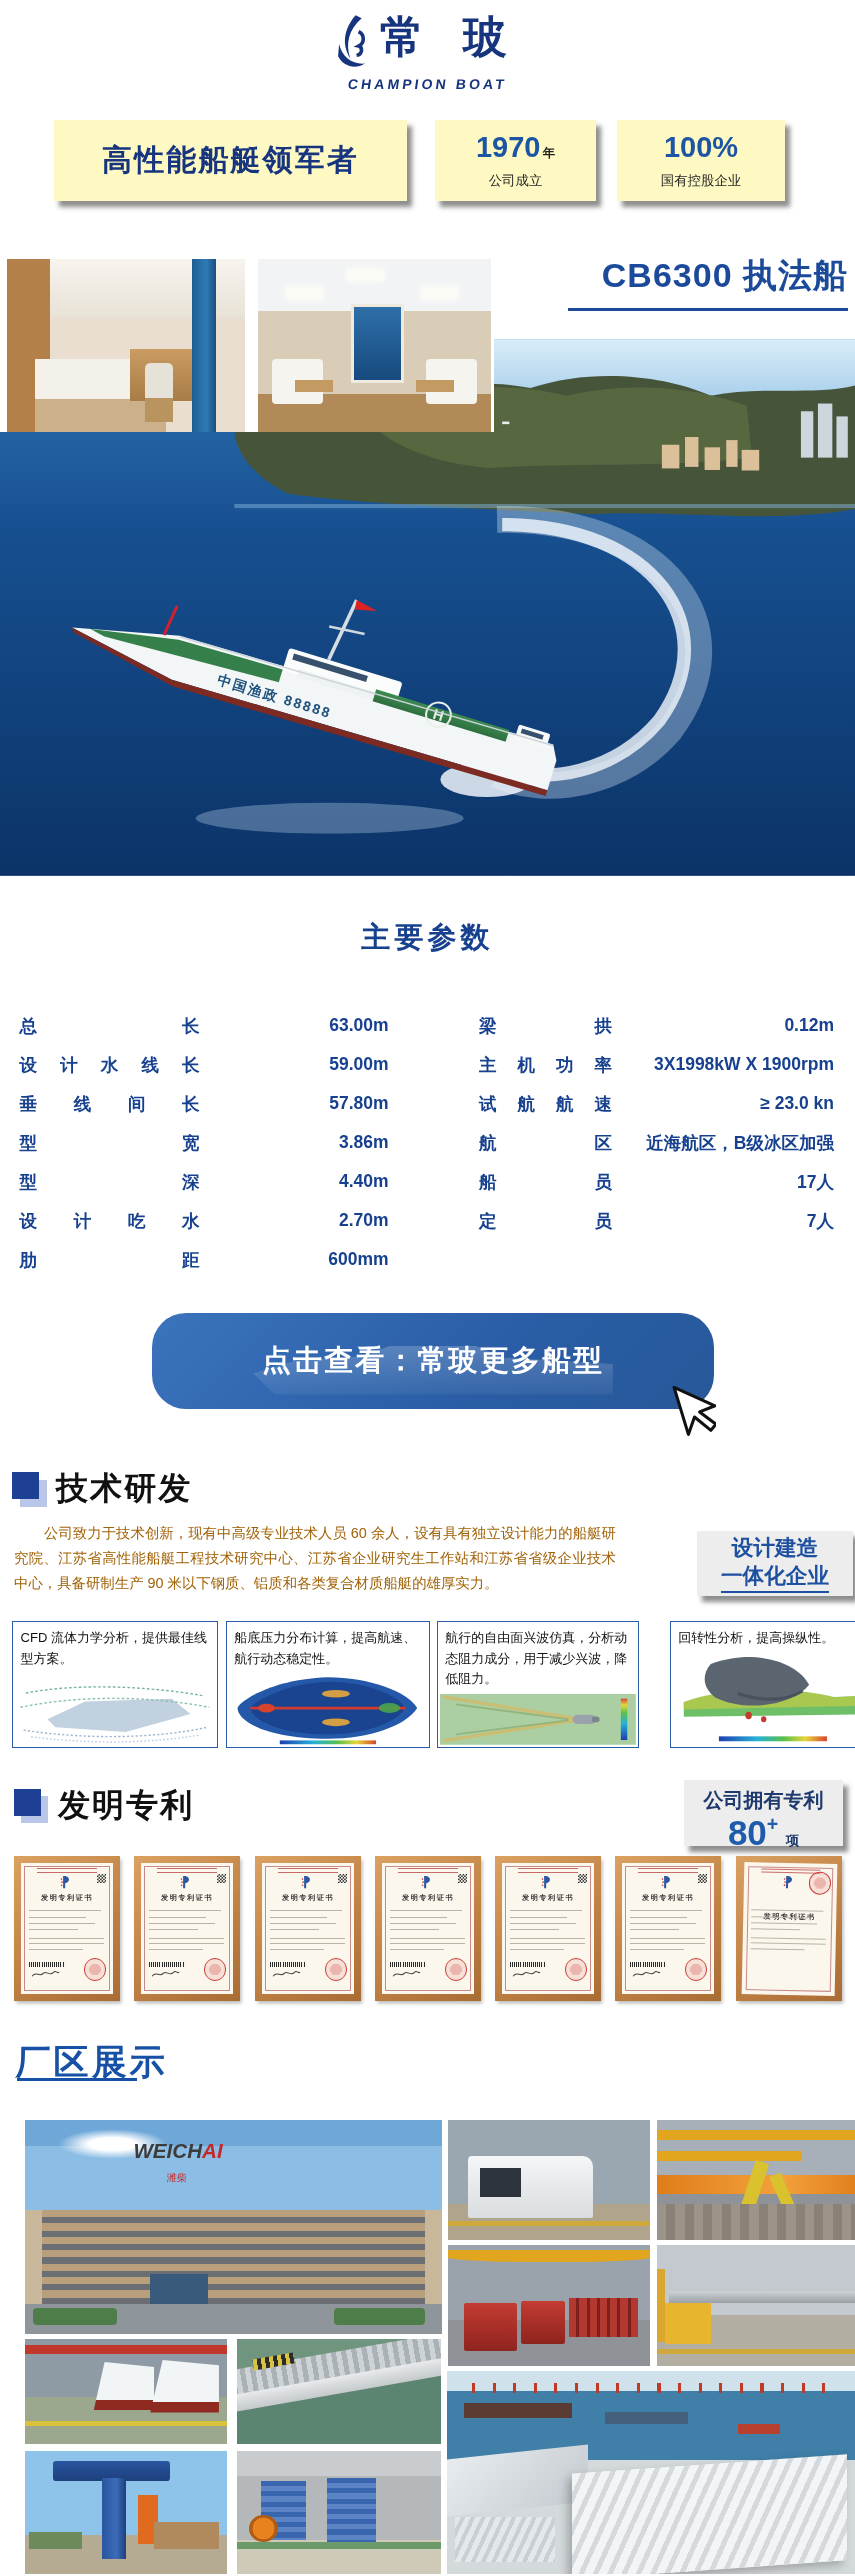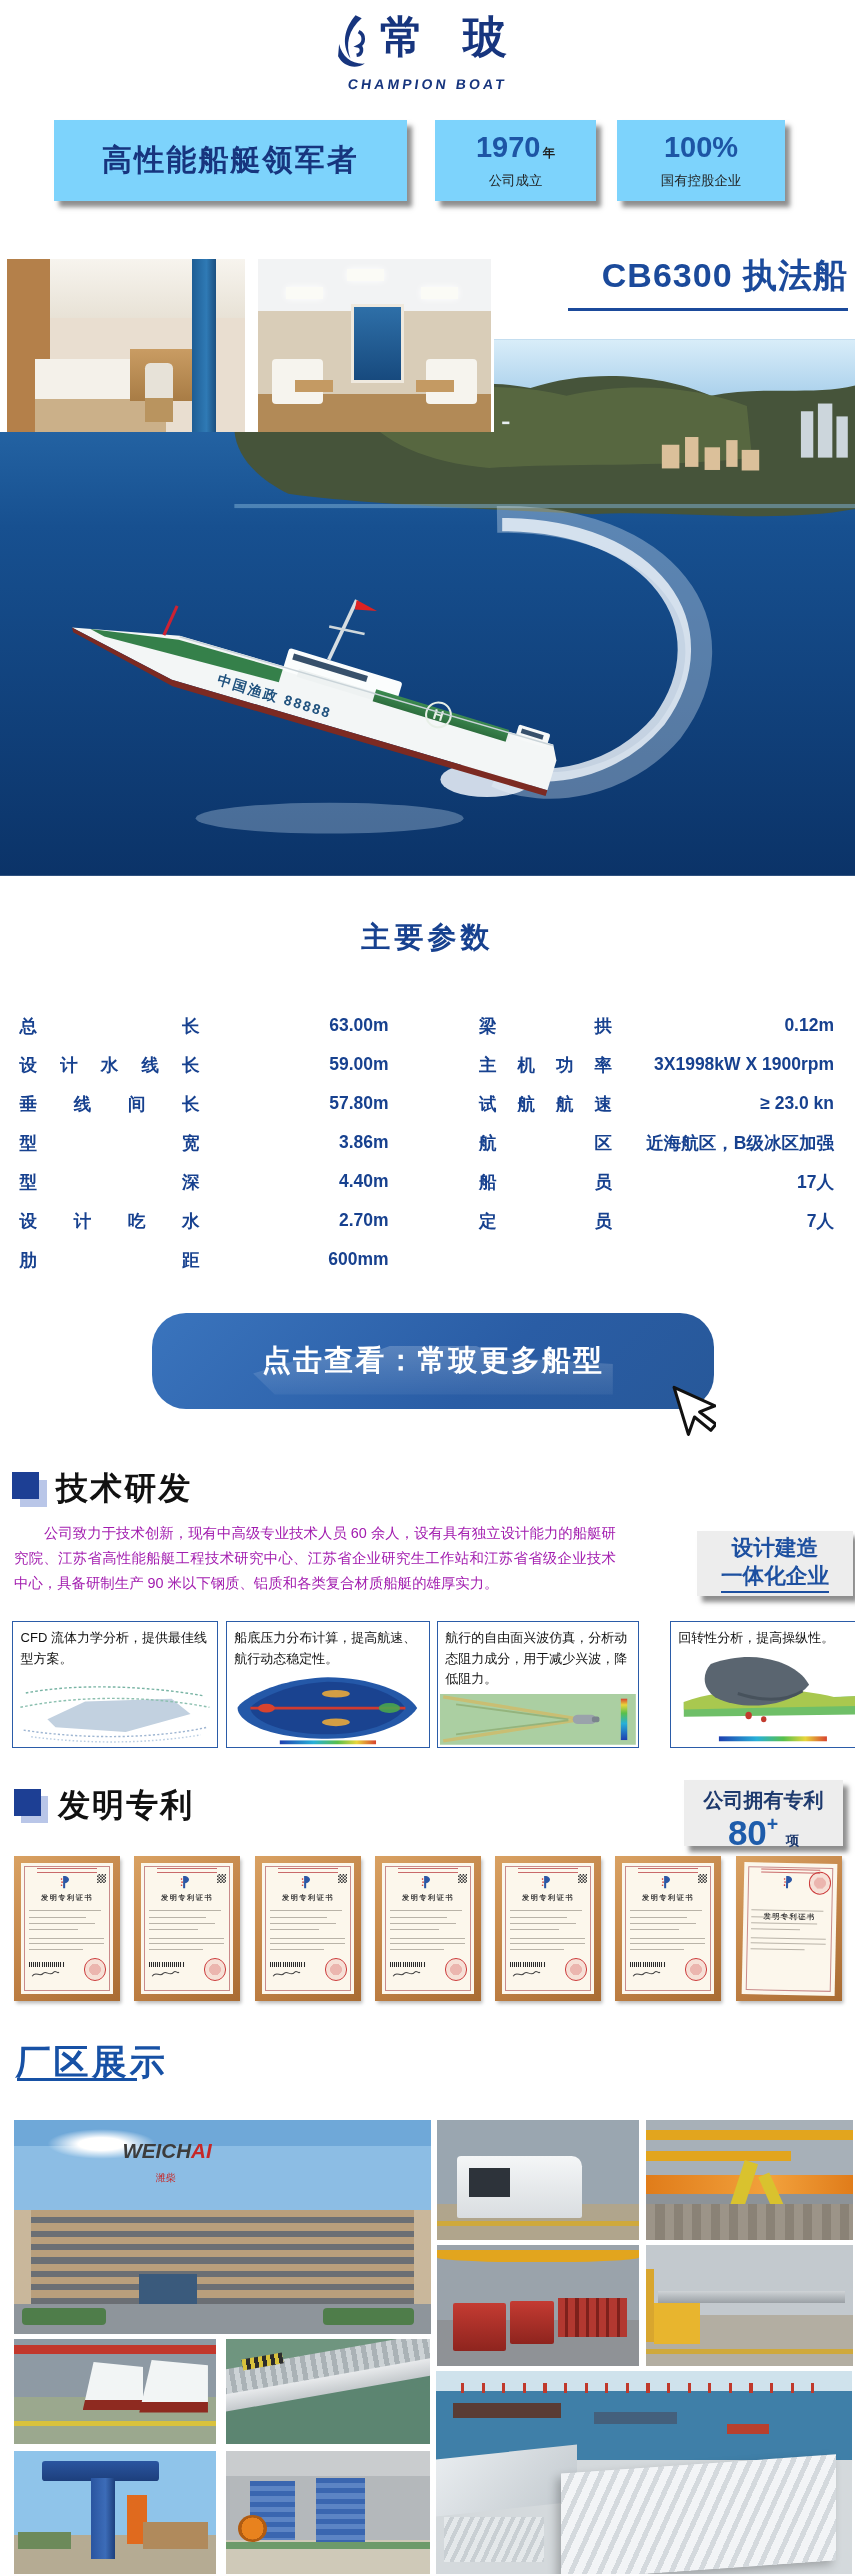--- a/index.html
+++ b/index.html
@@ -8,21 +8,21 @@
   .abs{position:absolute;}
 
   
   .logo-wrap{top:14.4px;left:0;width:855px;text-align:center;}
   .logo-row{display:flex;align-items:flex-start;justify-content:center;gap:7.2px;}
   .logo-cn{font-size:44px;font-weight:bold;color:#17357e;letter-spacing:13.4px;line-height:1.05;}
   .logo-en{font-size:14px;font-weight:bold;color:#17357e;letter-spacing:3.1px;
            transform:skewX(-8deg);margin-top:3.1px;}
 
   
-  .tbadge{background:#7dd3fc;box-shadow:5.2px 6.2px 4.6px rgba(30,30,30,.5);
+  .tbadge{background:#fef9c3;box-shadow:5.2px 6.2px 4.6px rgba(30,30,30,.5);
           display:flex;flex-direction:column;align-items:center;justify-content:center;}
   .tbadge-big{font-size:30px;font-weight:bold;color:#17357e;letter-spacing:2.1px;}
   .tbadge-num{font-size:29px;font-weight:bold;color:#1d55a5;}
   .tbadge-unit{font-size:12.4px;font-weight:bold;color:#1f1f1f;}
   .tbadge-sub{font-size:13.4px;color:#1f1f1f;margin-top:7.2px;}
 
   
   .prod-title{font-size:34px;font-weight:bold;color:#1b4a9b;letter-spacing:1px;}
   .prod-underline{background:#1b4a9b;height:2.6px;}
 
@@ -61,21 +61,21 @@
   .cta::before{content:"";position:absolute;left:18%;top:30%;width:64%;height:55%;
        background:linear-gradient(180deg,rgba(255,255,255,.22),rgba(255,255,255,.05));
        clip-path:polygon(0 60%,12% 35%,30% 28%,38% 8%,62% 8%,70% 30%,100% 42%,100% 100%,6% 100%);}
   .cta-label{position:relative;font-size:29px;font-weight:bold;color:#ffffff;letter-spacing:2.1px;}
 
   
   .sq-shadow{background:#b9c6e8;width:27px;height:27px;}
   .sq-main{background:#1d3f94;width:27px;height:27px;}
   .sec-title{font-size:32px;font-weight:bold;color:#111;letter-spacing:2.1px;}
 
-  .tech-par{font-size:14.4px;line-height:25px;color:#a21caf;text-indent:30px;text-align:justify;}
+  .tech-par{font-size:14.4px;line-height:25px;color:#a16207;text-indent:30px;text-align:justify;}
 
   .side-badge{background:#ededed;box-shadow:5.2px 6.2px 4.6px rgba(30,30,30,.5);
       display:flex;flex-direction:column;align-items:center;justify-content:center;}
   .side-badge div{font-size:21.6px;font-weight:bold;color:#1d50a0;line-height:1.3;}
   .side-badge .ul{border-bottom:2.1px solid #1d50a0;padding-bottom:1px;}
 
   
   .card{border:1.5px solid #2b5ca8;background:#fff;box-sizing:border-box;
         display:flex;flex-direction:column;}
   .card-cap{font-size:13px;line-height:20.6px;color:#111;padding:6.2px 7.2px 2.1px 7.2px;}
@@ -108,21 +108,21 @@
   .cert-seal{position:absolute;right:7.2px;bottom:13.4px;width:20.6px;height:20.6px;border-radius:50%;
         border:1px solid #cc3b3b;background:radial-gradient(circle,rgba(204,59,59,.35) 0 40%,rgba(204,59,59,.12) 41% 70%,transparent 71%);}
   .cert-sign{position:absolute;left:10.3px;bottom:15.5px;}
   .v-top .cert-seal{top:8.2px;bottom:auto;right:5.2px;}
   .v-top .cert-paper{transform:rotate(1.2deg);}
   .v-top .cert-title{top:49px;}
 
   
   .fact-title{font-size:35px;font-weight:bold;color:#1751a5;letter-spacing:3.1px;}
   .fact-underline{background:#1751a5;height:3.1px;}
-  .ph{overflow:hidden;}
+  .ph{overflow:hidden;margin-left:11px;}
   .weichai-sign{position:absolute;left:26%;top:9%;font-size:20.6px;font-weight:bold;font-style:italic;color:#3c3c3c;}
   .weichai-sign b{color:#c62828;}
   .weichai-cn{position:absolute;left:34%;top:24%;font-size:10px;font-weight:normal;color:#c62828;}
 
   
   .blk{position:absolute;}
 </style>
 </head>
 <body>
 

